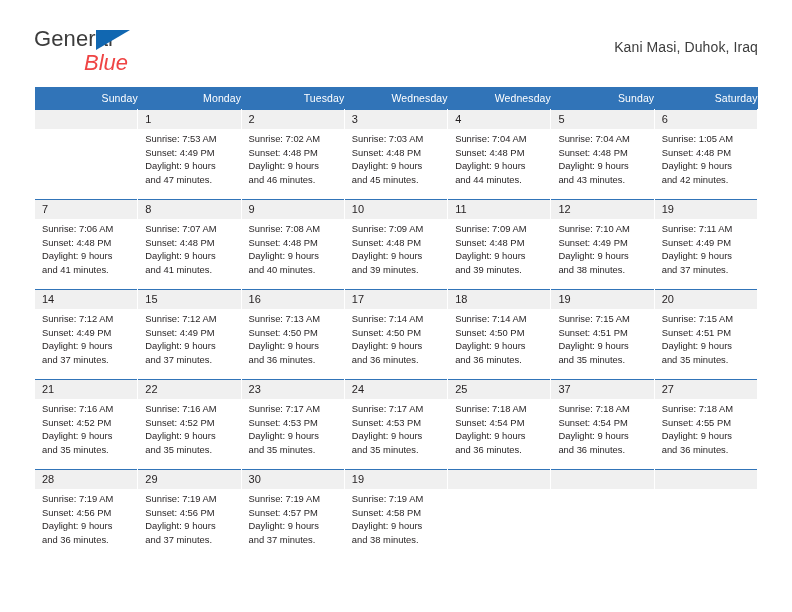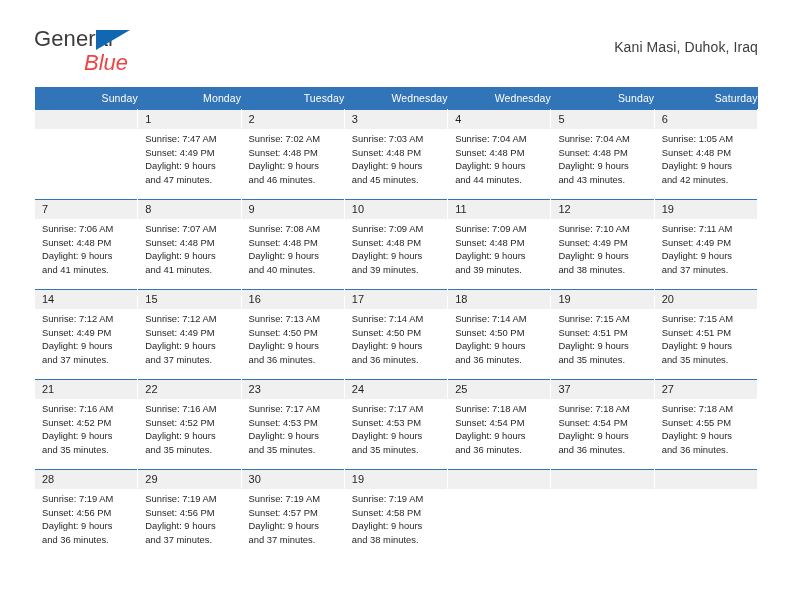--- a/index.html
+++ b/index.html
@@ -171,21 +171,21 @@
             <div class="cell-body">
               <div></div>
               <div></div>
               <div></div>
               <div></div>
             </div>
           </td>
           <td>
             <div class="daynum">1</div>
             <div class="cell-body">
-              <div>Sunrise: 7:47 AM</div>
+              <div>Sunrise: 7:53 AM</div>
               <div>Sunset: 4:49 PM</div>
               <div>Daylight: 9 hours</div>
               <div>and 47 minutes.</div>
             </div>
           </td>
           <td>
             <div class="daynum">2</div>
             <div class="cell-body">
               <div>Sunrise: 7:02 AM</div>
               <div>Sunset: 4:48 PM</div>

